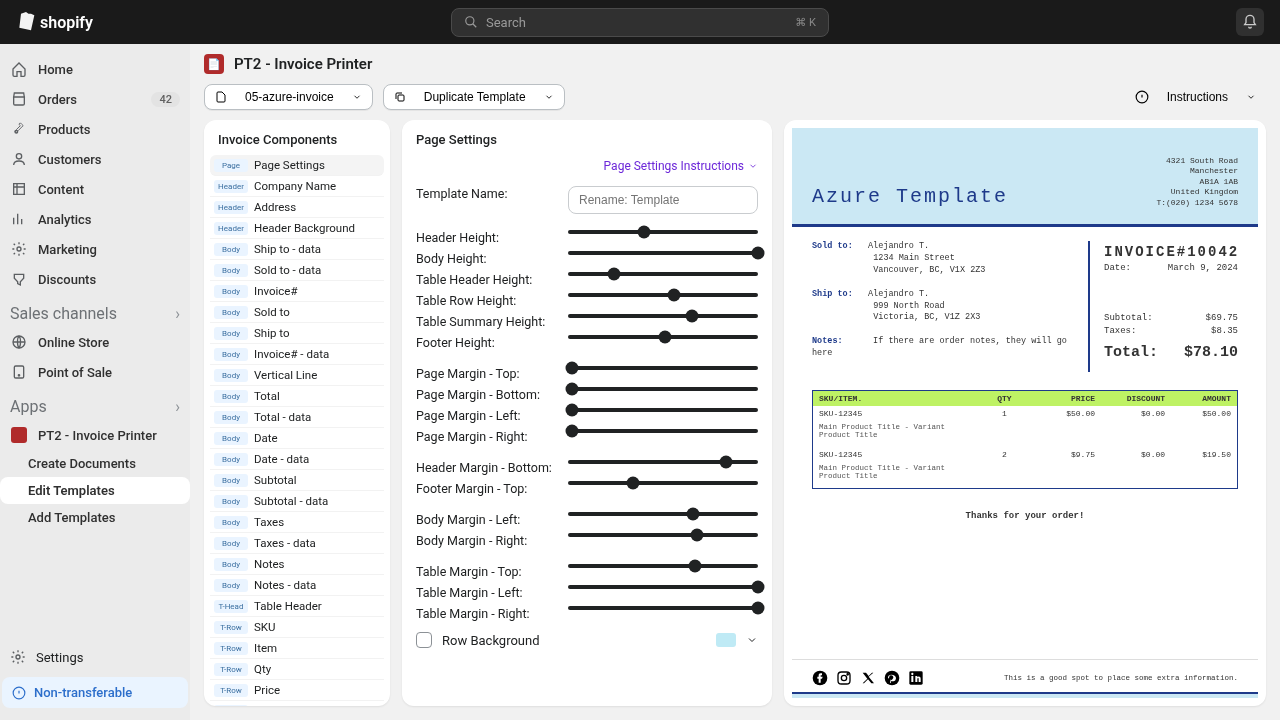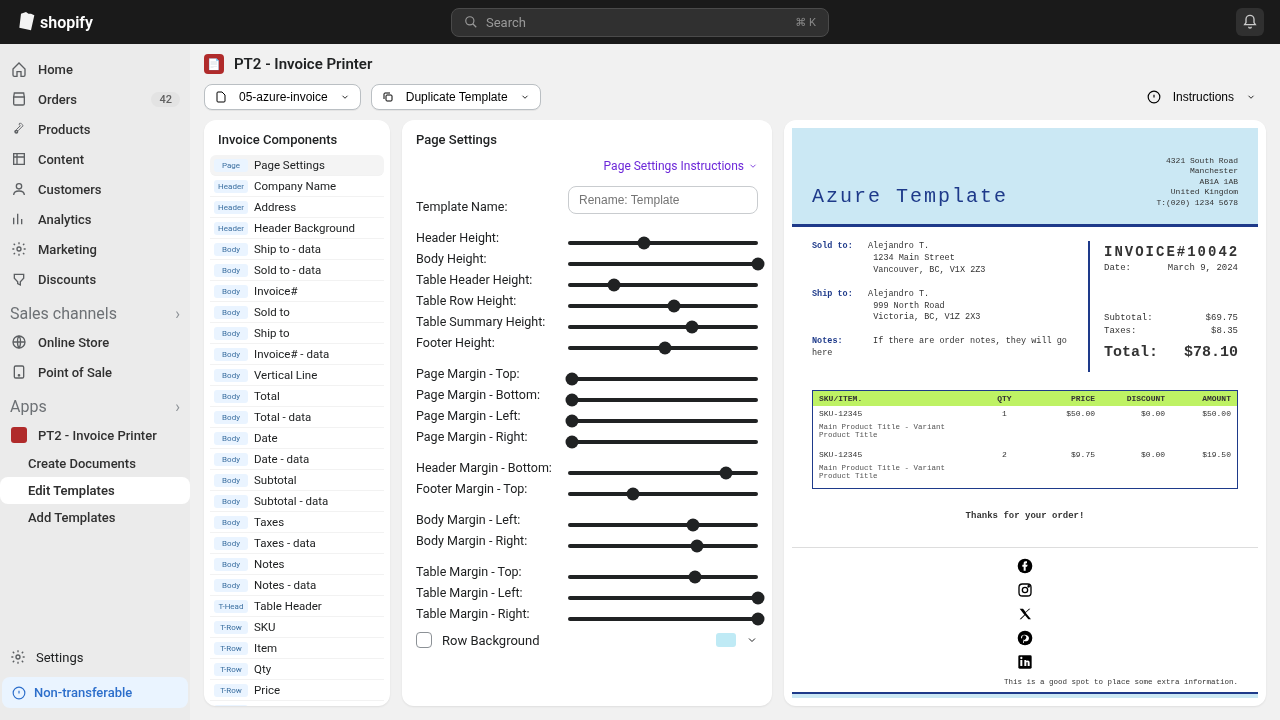--- a/index.html
+++ b/index.html
@@ -21,35 +21,35 @@
 .nav-section .chev { margin-left: auto; color: #8c9196; }
 .nav-sub { padding-left: 28px; font-size: 13px; }
 .sidebar-footer { margin-top: auto; }
 .bottom-item { padding: 6px 10px; display: flex; align-items: center; gap: 10px; font-size: 13px; cursor: pointer; border-radius: 8px; }
 .nontransfer { background: #eaf4ff; color: #2c6ecb; border-radius: 8px; padding: 8px 10px; display: flex; align-items: center; gap: 8px; margin: 6px 2px 2px; font-size: 13px; font-weight: 500; }
 .main { flex: 1; display: flex; flex-direction: column; overflow: hidden; }
 .main-header { display: flex; align-items: center; gap: 10px; padding: 10px 14px 6px; }
 .app-icon { width: 20px; height: 20px; background: #b02b2b; border-radius: 4px; display: flex; align-items: center; justify-content: center; color: #fff; font-size: 11px; }
 .app-title { font-size: 15px; font-weight: 600; }
 .toolbar { display: flex; align-items: center; gap: 10px; padding: 4px 14px 10px; }
-.btn { background: #fff; border: 1px solid #babfc3; border-radius: 8px; padding: 5px 10px; font-size: 12px; display: inline-flex; align-items: center; gap: 12px; cursor: pointer; box-shadow: 0 1px 0 rgba(0,0,0,0.05); }
+.btn { background: #fff; border: 1px solid #babfc3; border-radius: 8px; padding: 5px 10px; font-size: 12px; display: inline-flex; align-items: center; gap: 18px; cursor: pointer; box-shadow: 0 1px 0 rgba(0,0,0,0.05); }
 .toolbar .spacer { flex: 1; }
 .content { display: flex; gap: 12px; padding: 0 14px 14px; flex: 1; overflow: hidden; }
 .panel { background: #fff; border-radius: 12px; box-shadow: 0 1px 2px rgba(0,0,0,0.08); display: flex; flex-direction: column; overflow: hidden; }
 .panel-title { font-size: 13px; font-weight: 500; padding: 12px 14px 8px; color: #202223; }
 .comp-panel { width: 186px; }
 .comp-list { flex: 1; overflow-y: auto; padding: 0 6px 8px; }
 .comp-row { display: flex; align-items: center; gap: 6px; padding: 3px 4px; font-size: 11.5px; border-bottom: 1px solid #f2f2f2; cursor: pointer; }
 .comp-row.active { background: #f4f4f4; border-radius: 6px; }
 .comp-tag { background: #eaf4ff; color: #3b6fa0; font-size: 8px; padding: 2px 4px; border-radius: 3px; width: 34px; text-align: center; flex-shrink: 0; }
 .settings-panel { width: 370px; }
 .settings-body { padding: 0 14px 14px; flex: 1; overflow-y: auto; }
 .sub-header { display: flex; justify-content: flex-end; padding: 4px 0 10px; }
 .sub-link { font-size: 12px; color: #6d28d9; display: flex; align-items: center; gap: 4px; cursor: pointer; }
-.field-row { display: flex; align-items: flex-end; gap: 12px; padding: 3px 0; font-size: 12.5px; }
+.field-row { display: flex; align-items: flex-start; gap: 12px; padding: 3px 0; font-size: 12.5px; }
 .field-label { width: 140px; flex-shrink: 0; }
 .slider { flex: 1; height: 4px; background: #202223; border-radius: 2px; position: relative; }
 .slider .thumb { position: absolute; top: 50%; transform: translate(-50%, -50%); width: 13px; height: 13px; background: #202223; border-radius: 50%; }
 .text-input { flex: 1; border: 1px solid #c9cccf; border-radius: 8px; padding: 6px 10px; font-size: 12px; color: #a21caf; }
 .gap { height: 10px; }
 .row-bg-row { display: flex; align-items: center; gap: 10px; padding-top: 8px; }
 .checkbox { width: 16px; height: 16px; border: 1px solid #8c9196; border-radius: 4px; }
 .color-swatch { width: 20px; height: 14px; background: #bfeaf5; border-radius: 3px; margin-left: auto; }
 .preview-panel { flex: 1; padding: 8px; overflow: hidden; }
 .invoice-preview { background: #fff; height: 100%; font-family: "Courier New", monospace; font-size: 9px; color: #333; overflow-y: auto; position: relative; display: flex; flex-direction: column; }
@@ -62,21 +62,21 @@
 .inv-left .block { margin-bottom: 12px; }
 .inv-right { width: 150px; border-left: 2px solid #1e3a8a; padding-left: 14px; text-align: right; font-size: 9px; }
 .inv-right .big { font-size: 14px; letter-spacing: 2px; font-weight: 600; }
 .inv-right .row { display: flex; justify-content: space-between; margin: 3px 0; }
 .inv-right .total-row { font-size: 15px; font-weight: 600; margin-top: 8px; }
 .inv-table { margin: 4px 20px; border: 1px solid #1e3a8a; }
 .inv-th { background: #bef264; display: flex; padding: 3px 6px; font-size: 8px; font-weight: 600; }
 .inv-tr { display: flex; padding: 3px 6px; font-size: 8px; }
 .c1 { width: 40%; } .c2 { width: 10%; text-align: center; } .c3 { width: 17%; text-align: right; } .c4 { width: 17%; text-align: right; } .c5 { width: 16%; text-align: right; }
 .inv-thanks { text-align: center; padding: 18px; font-size: 9px; font-weight: bold; }
-.inv-footer { margin-top: auto; padding: 10px 20px 6px; display: flex; align-items: center; gap: 8px; border-top: 1px solid #ddd; flex-direction: column; }
+.inv-footer { margin-top: auto; padding: 10px 20px 6px; display: flex; align-items: center; gap: 8px; border-top: 1px solid #ddd; }
 .social-icon { width: 16px; height: 16px; display: flex; align-items: center; justify-content: center; }
 .inv-footer .ftext { margin-left: auto; font-size: 7.5px; }
 .inv-footer-bar { height: 6px; background: #cbe8f4; border-top: 2px solid #1e3a8a; }
 svg { display: block; }
 </style>
 </head>
 <body>
 
 <div class="topbar">
   <div class="logo">
@@ -128,33 +128,33 @@
             <svg width="16" height="16" viewBox="0 0 24 24" fill="none" stroke="#5c5f62" stroke-width="2">
               <path d="M12 2l3 3-8 8-3 3v3h3l3-3 8-8 3-3-3-3-3-3z" transform="scale(0.7) translate(5,5)"></path>
               <circle cx="8" cy="16" r="2"></circle>
             </svg>
           </span>
           <span>Products</span>
         </div>
         <div class="nav-item">
           <span class="icon">
             <svg width="16" height="16" viewBox="0 0 24 24" fill="none" stroke="#5c5f62" stroke-width="2">
-              <path d="M4 4h16v16H4z M4 9h16 M9 4v16"></path>
-            </svg>
-          </span>
-          <span>Content</span>
-        </div>
-        <div class="nav-item">
-          <span class="icon">
-            <svg width="16" height="16" viewBox="0 0 24 24" fill="none" stroke="#5c5f62" stroke-width="2">
               <circle cx="12" cy="8" r="4"></circle>
               <path d="M4 21c0-4 4-6 8-6s8 2 8 6"></path>
             </svg>
           </span>
           <span>Customers</span>
+        </div>
+        <div class="nav-item">
+          <span class="icon">
+            <svg width="16" height="16" viewBox="0 0 24 24" fill="none" stroke="#5c5f62" stroke-width="2">
+              <path d="M4 4h16v16H4z M4 9h16 M9 4v16"></path>
+            </svg>
+          </span>
+          <span>Content</span>
         </div>
         <div class="nav-item">
           <span class="icon">
             <svg width="16" height="16" viewBox="0 0 24 24" fill="none" stroke="#5c5f62" stroke-width="2">
               <path d="M4 20V10m6 10V4m6 16v-8"></path>
             </svg>
           </span>
           <span>Analytics</span>
         </div>
         <div class="nav-item">

